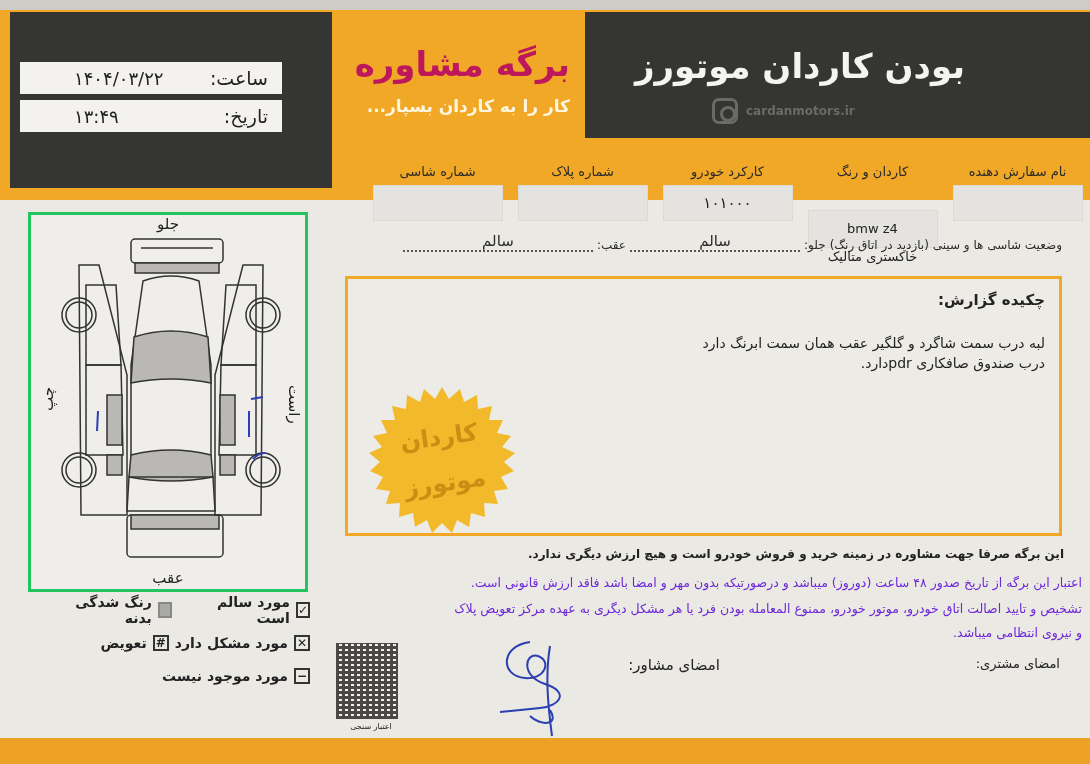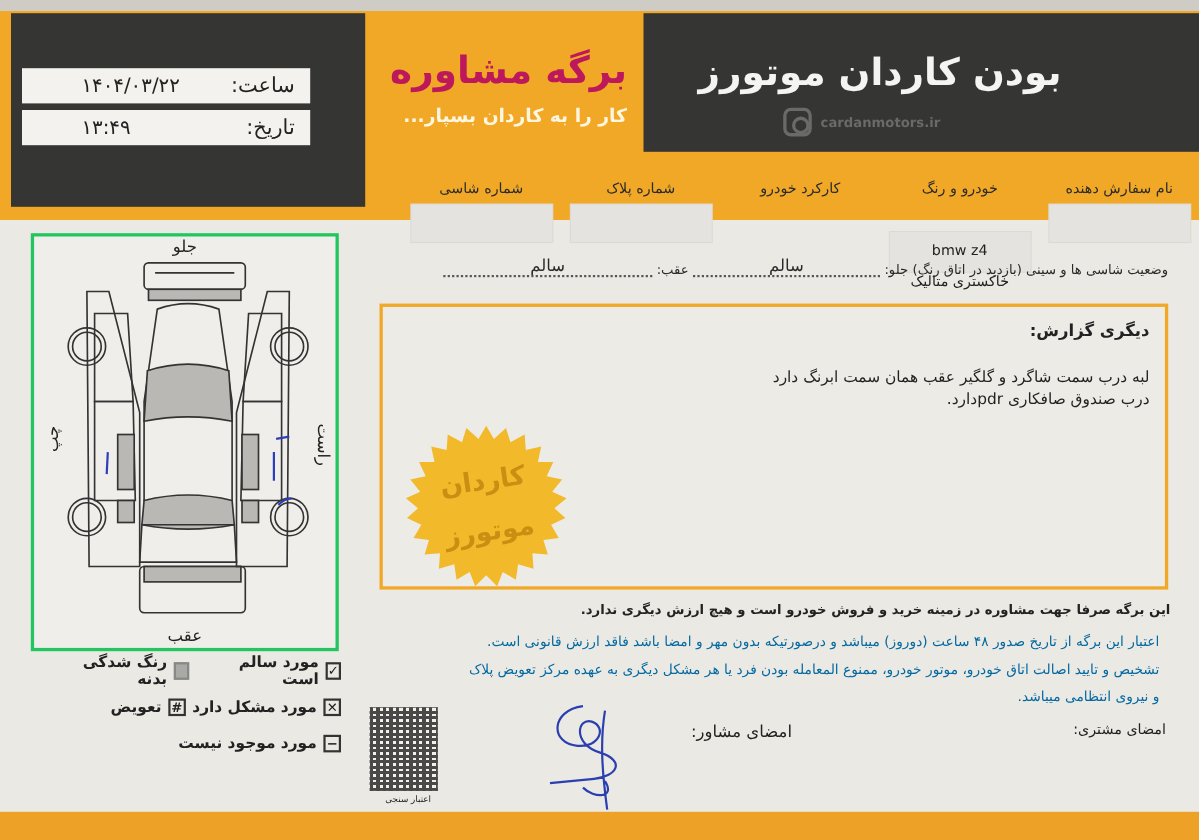--- a/index.html
+++ b/index.html
@@ -35,21 +35,21 @@
   .diagram { position: absolute; left: 28px; top: 212px; width: 280px; height: 380px; border: 3px solid #22c55e; background: #efeeea; }
   .diagram .lbl-front { position: absolute; left: 0; width: 100%; top: 0; text-align: center; font-size: 15px; }
   .diagram .lbl-rear { position: absolute; left: 0; width: 100%; bottom: 2px; text-align: center; font-size: 15px; }
   .diagram .lbl-right { position: absolute; right: 2px; top: 170px; font-size: 15px; writing-mode: vertical-rl; }
   .diagram .lbl-left { position: absolute; left: 8px; top: 172px; font-size: 15px; writing-mode: vertical-rl; transform: rotate(180deg); }
   .legend { position: absolute; left: 60px; top: 600px; width: 250px; direction: rtl; font-size: 14px; font-weight: bold; }
   .legend .row { display: flex; align-items: center; gap: 6px; margin-bottom: 13px; height: 20px; }
   .box { width: 16px; height: 16px; border: 2px solid #333; display: inline-flex; align-items: center; justify-content: center; font-size: 12px; line-height: 12px; }
   .box.grey { background: #a9a9a5; border-color: #888; }
   .notice-bold { position: absolute; left: 342px; top: 547px; width: 722px; direction: rtl; font-size: 12px; font-weight: bold; }
-  .notice { position: absolute; left: 330px; width: 724px; direction: rtl; font-size: 12.5px; color: #0369a1; }
+  .notice { position: absolute; left: 358px; width: 724px; direction: rtl; font-size: 12.5px; color: #6d28d9; }
   .sign-customer { position: absolute; left: 930px; top: 656px; width: 130px; direction: rtl; font-size: 13px; }
   .sign-advisor { position: absolute; left: 590px; top: 656px; width: 130px; direction: rtl; font-size: 15px; }
   .qr { position: absolute; left: 336px; top: 643px; width: 70px; height: 92px; }
   .qr .code { width: 62px; height: 76px; background:
       repeating-linear-gradient(90deg, #222 0 3px, transparent 3px 6px),
       repeating-linear-gradient(0deg, #222 0 3px, #f3f3f1 3px 5px);
       opacity: 0.8; position: relative; }
   .qr .cap { font-size: 8px; text-align: center; direction: rtl; margin-top: 3px; }
   .bottom-orange { position: absolute; left: 0; top: 738px; width: 1090px; height: 26px; background: #eea127; }
   .sig-svg { position: absolute; left: 490px; top: 636px; }
@@ -81,49 +81,50 @@
     <span class="ig"></span>
     <span>cardanmotors.ir</span>
   </div>
 
   <div class="fields">
     <div class="field">
       <div class="flabel">نام سفارش دهنده</div>
       <div class="fbox"></div>
     </div>
     <div class="field">
-      <div class="flabel">خودرو و رنگ</div>
+      <div class="flabel">کاردان و رنگ</div>
       <div class="fbox tall">
         <span>bmw z4</span>
       </div>
       <div class="fextra">خاکستری متالیک</div>
     </div>
     <div class="field">
       <div class="flabel">کارکرد خودرو</div>
+      <div class="fbox">۱۰۱۰۰۰</div>
     </div>
     <div class="field">
       <div class="flabel">شماره پلاک</div>
       <div class="fbox"></div>
     </div>
     <div class="field">
       <div class="flabel">شماره شاسی</div>
       <div class="fbox"></div>
     </div>
   </div>
 
   <div class="chassis">
     <span>وضعیت شاسی ها و سینی (بازدید در اتاق رنگ)</span>
     <span>جلو:</span>
     <span class="dots" style="min-width:170px">سالم</span>
     <span>عقب:</span>
     <span class="dots" style="min-width:190px">سالم</span>
   </div>
 
   <div class="report">
-    <div class="rtitle">دیگری گزارش:</div>
+    <div class="rtitle">چکیده گزارش:</div>
     <div class="rline">لبه درب سمت شاگرد و گلگیر عقب همان سمت ابرنگ دارد</div>
     <div class="rline">درب صندوق صافکاری pdrدارد.</div>
   </div>
 
   <svg class="seal" viewBox="0 0 150 150">
     <polygon fill="#f2b92a" points="75,2 82,14 93,4 97,17 110,10 111,24 125,21 122,35 136,35 130,48 144,51 135,62 148,68 137,77 147,86 134,92 141,104 127,106 131,119 117,118 118,132 104,128 102,142 90,135 85,148 75,138 65,148 60,135 48,142 46,128 32,132 33,118 19,119 23,106 9,104 16,92 3,86 13,77 2,68 15,62 6,51 20,48 14,35 28,35 25,21 39,24 40,10 53,17 57,4 68,14"></polygon>
   </svg>
   <div class="seal-text">
     <span>کاردان</span>
     <span>موتورز</span>

